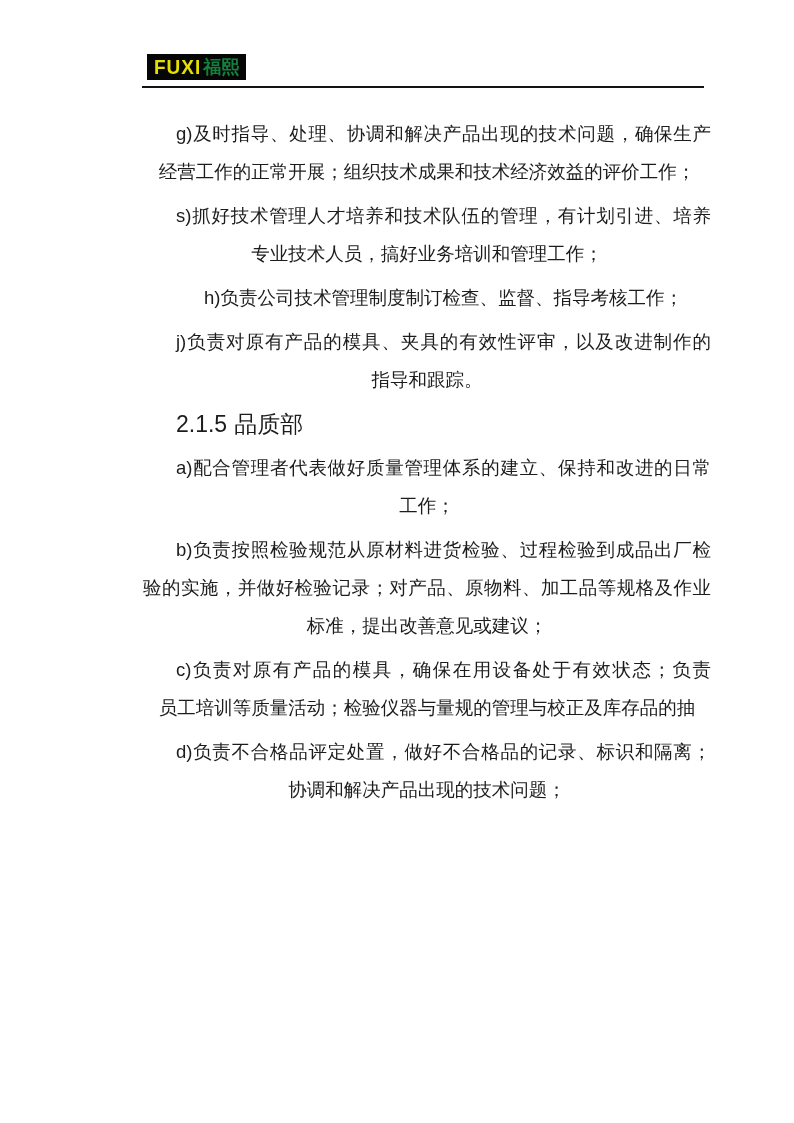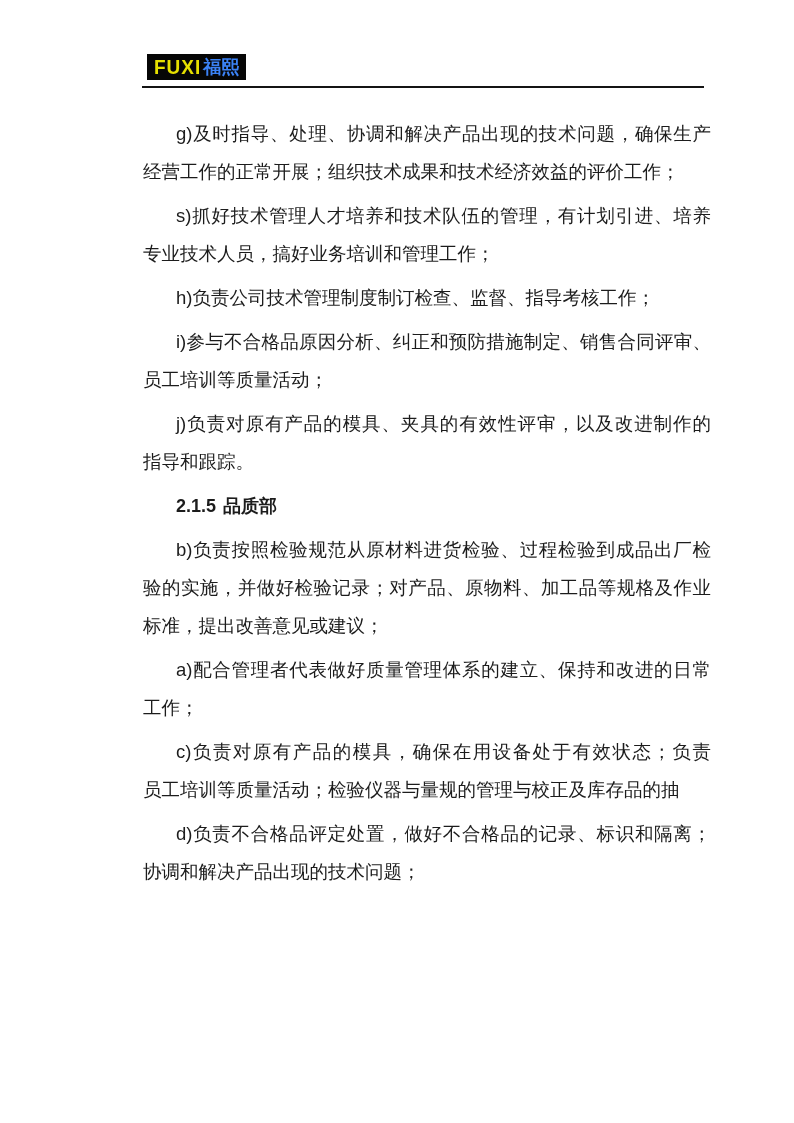--- a/index.html
+++ b/index.html
@@ -37,21 +37,21 @@
   .logo-latin {
     color: #e6e000;
     font-weight: 900;
     font-size: 19px;
     letter-spacing: 1px;
     line-height: 1;
     transform: scaleY(1.04);
     font-family: "Liberation Sans", "DejaVu Sans", sans-serif;
   }
   .logo-cjk {
-    color: #3b82f6;
+    color: #15803d;
     font-weight: 900;
     font-size: 18px;
     line-height: 1;
     margin-left: 2px;
   }
   .divider {
     margin: 6px 0 0 -1px;
     width: 562px;
     height: 2px;
     background: #141414;
@@ -62,37 +62,37 @@
     font-size: 18.5px;
   }
   .para {
     margin: 0 0 6px 0;
   }
   .ln {
     display: block;
     height: 38px;
     line-height: 38px;
     overflow: hidden;
-    text-align: left;
+    text-align: center;
   }
   .ln.first {
     padding-left: 33px;
   }
   .ln.j {
     text-align: justify;
     text-align-last: justify;
     text-justify: inter-character;
   }
   .heading {
     margin: 0 0 6px 0;
     height: 38px;
     line-height: 38px;
     padding-left: 33px;
-    font-size: 18px;
-    font-weight: bold;
+    font-size: 23px;
+    font-weight: normal;
     overflow: hidden;
   }
   .heading .sec-num {
     margin-right: 7px;
   }
 </style>
 </head>
 <body>
 
 <div class="page">
@@ -115,43 +115,39 @@
 
       <p class="para">
         <span class="ln first j">s)抓好技术管理人才培养和技术队伍的管理，有计划引进、培养</span>
         <span class="ln">专业技术人员，搞好业务培训和管理工作；</span>
       </p>
 
       <p class="para">
         <span class="ln first">h)负责公司技术管理制度制订检查、监督、指导考核工作；</span>
       </p>
 
-      <p class="para">
-        <span class="ln first j">i)参与不合格品原因分析、纠正和预防措施制定、销售合同评审、</span>
-        <span class="ln">员工培训等质量活动；</span>
-      </p>
 
       <p class="para">
         <span class="ln first j">j)负责对原有产品的模具、夹具的有效性评审，以及改进制作的</span>
         <span class="ln">指导和跟踪。</span>
       </p>
 
       <h2 class="heading">
         <span class="sec-num">2.1.5</span><span class="sec-title">品质部</span>
       </h2>
 
       <p class="para">
+        <span class="ln first j">a)配合管理者代表做好质量管理体系的建立、保持和改进的日常</span>
+        <span class="ln">工作；</span>
+      </p>
+
+      <p class="para">
         <span class="ln first j">b)负责按照检验规范从原材料进货检验、过程检验到成品出厂检</span>
         <span class="ln j">验的实施，并做好检验记录；对产品、原物料、加工品等规格及作业</span>
         <span class="ln">标准，提出改善意见或建议；</span>
-      </p>
-
-      <p class="para">
-        <span class="ln first j">a)配合管理者代表做好质量管理体系的建立、保持和改进的日常</span>
-        <span class="ln">工作；</span>
       </p>
 
       <p class="para">
         <span class="ln first j">c)负责对原有产品的模具，确保在用设备处于有效状态；负责</span>
         <span class="ln">员工培训等质量活动；检验仪器与量规的管理与校正及库存品的抽验；</span>
       </p>
 
       <p class="para">
         <span class="ln first j">d)负责不合格品评定处置，做好不合格品的记录、标识和隔离；</span>
         <span class="ln">协调和解决产品出现的技术问题；</span>

